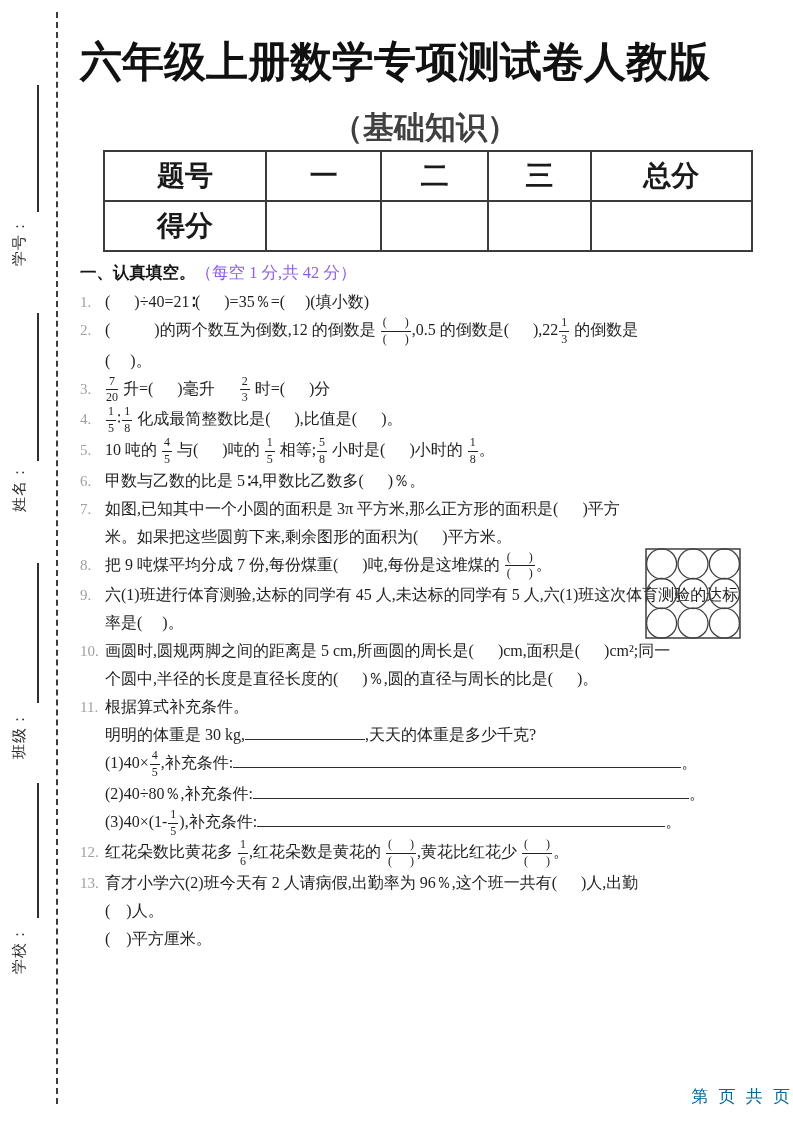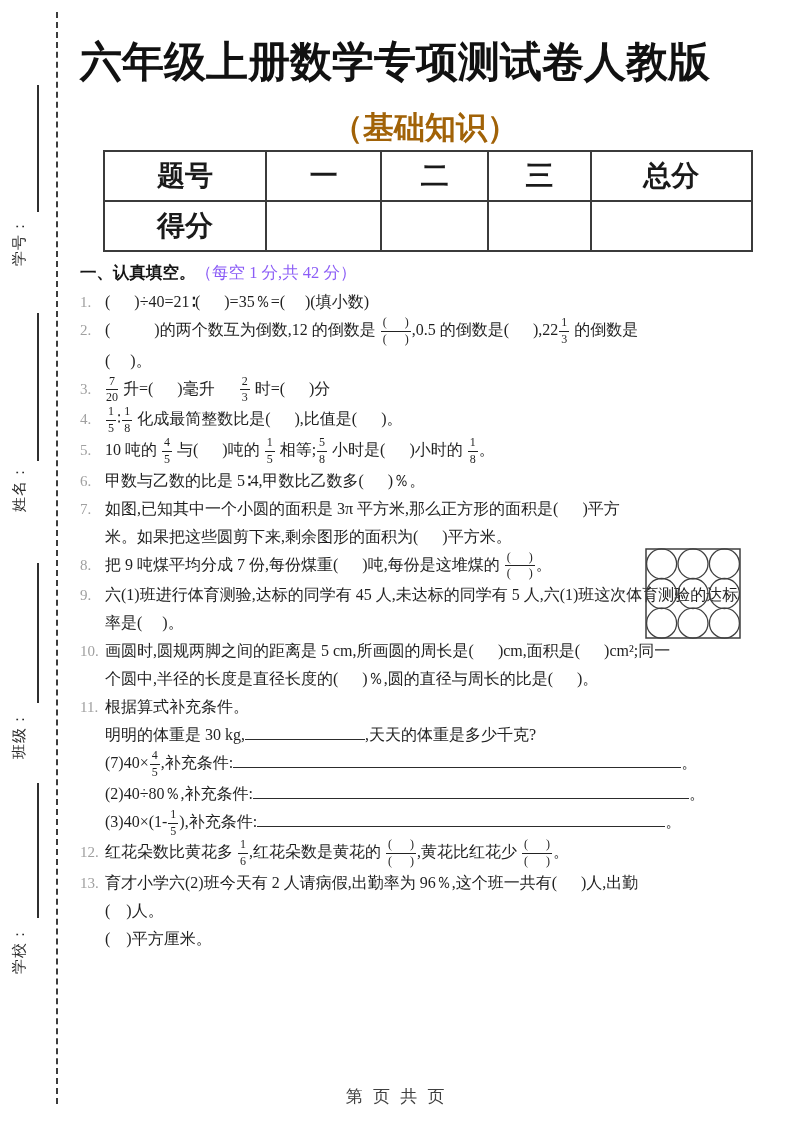--- a/index.html
+++ b/index.html
@@ -29,21 +29,21 @@
   .content{position:absolute;left:80px;top:0;width:690px;}
   h1.title{
     margin:34px 0 0;text-align:left;
     font-family:"Liberation Sans","DejaVu Sans",sans-serif;
     font-size:42px;line-height:56px;font-weight:bold;color:#111;
     letter-spacing:0px;white-space:nowrap;
   }
   h2.subtitle{
     margin:16px 0 0;text-align:center;
     font-family:"Liberation Sans","DejaVu Sans",sans-serif;
-    font-size:31px;line-height:44px;font-weight:bold;color:#a16207;
+    font-size:31px;line-height:44px;font-weight:bold;color:#404040;
   }
   .info-line{
     margin:22px 5px 4px 0;text-align:right;
     font-family:"Liberation Sans","DejaVu Sans",sans-serif;
     font-size:19px;line-height:24px;font-weight:bold;color:#111;
   }
   table.score{
     border-collapse:collapse;margin-left:23px;width:650px;
     table-layout:fixed;
   }
@@ -71,21 +71,21 @@
     font-size:12px;line-height:1.15;padding:0 1px;
   }
   .frac .fn{display:block;border-bottom:1px solid #222;padding:0 2px 1px;}
   .frac .fd{display:block;padding-top:1px;}
   .mixed-int{font-size:16px;}
   
   .circles-figure{position:absolute;left:645px;top:548px;}
   
   .footer{
     position:absolute;left:0;bottom:14px;width:100%;
-    text-align:center;font-size:17px;letter-spacing:3px;color:#404040;
+    text-align:right;font-size:17px;letter-spacing:3px;color:#0369a1;
   }
 </style>
 </head>
 <body>
 
 <div class="sheet">
 
   <div class="binding-dash"></div>
 
   <div class="margin-group">
@@ -170,21 +170,21 @@
           <div class="q-line"><span class="q-num">9.</span><span class="q-text">六(1)班进行体育测验,达标的同学有 45 人,未达标的同学有 5 人,六(1)班这次体育测验的达标</span></div>
           <div class="q-line cont"><span class="q-text">率是(&nbsp;&nbsp;&nbsp;&nbsp;&nbsp;)。</span></div>
         </div>
         <div class="question">
           <div class="q-line"><span class="q-num">10.</span><span class="q-text">画圆时,圆规两脚之间的距离是 5 cm,所画圆的周长是(&nbsp;&nbsp;&nbsp;&nbsp;&nbsp;&nbsp;)cm,面积是(&nbsp;&nbsp;&nbsp;&nbsp;&nbsp;&nbsp;)cm²;同一</span></div>
           <div class="q-line cont"><span class="q-text">个圆中,半径的长度是直径长度的(&nbsp;&nbsp;&nbsp;&nbsp;&nbsp;&nbsp;)％,圆的直径与周长的比是(&nbsp;&nbsp;&nbsp;&nbsp;&nbsp;&nbsp;)。</span></div>
         </div>
         <div class="question">
           <div class="q-line"><span class="q-num">11.</span><span class="q-text">根据算式补充条件。</span></div>
           <div class="q-line cont"><span class="q-text">明明的体重是 30 kg,</span><span class="blank" style="width: 120px;"></span><span class="q-text">,天天的体重是多少千克?</span></div>
-          <div class="q-line cont"><span class="q-text">(7)40×</span><span class="frac"><span class="fn">4</span><span class="fd">5</span></span><span class="q-text">,补充条件:</span><span class="blank" style="width: 448px;"></span><span class="q-text">。</span></div>
+          <div class="q-line cont"><span class="q-text">(1)40×</span><span class="frac"><span class="fn">4</span><span class="fd">5</span></span><span class="q-text">,补充条件:</span><span class="blank" style="width: 448px;"></span><span class="q-text">。</span></div>
           <div class="q-line cont"><span class="q-text">(2)40÷80％,补充条件:</span><span class="blank" style="width: 436px;"></span><span class="q-text">。</span></div>
           <div class="q-line cont"><span class="q-text">(3)40×(1-</span><span class="frac"><span class="fn">1</span><span class="fd">5</span></span><span class="q-text">),补充条件:</span><span class="blank" style="width: 408px;"></span><span class="q-text">。</span></div>
         </div>
         <div class="question">
           <div class="q-line"><span class="q-num">12.</span><span class="q-text">红花朵数比黄花多 </span><span class="frac"><span class="fn">1</span><span class="fd">6</span></span><span class="q-text">,红花朵数是黄花的 </span><span class="frac"><span class="fn">(&nbsp;&nbsp;&nbsp;&nbsp;&nbsp;&nbsp;)</span><span class="fd">(&nbsp;&nbsp;&nbsp;&nbsp;&nbsp;&nbsp;)</span></span><span class="q-text">,黄花比红花少 </span><span class="frac"><span class="fn">(&nbsp;&nbsp;&nbsp;&nbsp;&nbsp;&nbsp;)</span><span class="fd">(&nbsp;&nbsp;&nbsp;&nbsp;&nbsp;&nbsp;)</span></span><span class="q-text">。</span></div>
         </div>
         <div class="question">
           <div class="q-line"><span class="q-num">13.</span><span class="q-text">育才小学六(2)班今天有 2 人请病假,出勤率为 96％,这个班一共有(&nbsp;&nbsp;&nbsp;&nbsp;&nbsp;&nbsp;)人,出勤</span></div>
           <div class="q-line cont"><span class="q-text">(&nbsp;&nbsp;&nbsp;&nbsp;)人。</span></div>
         </div>

